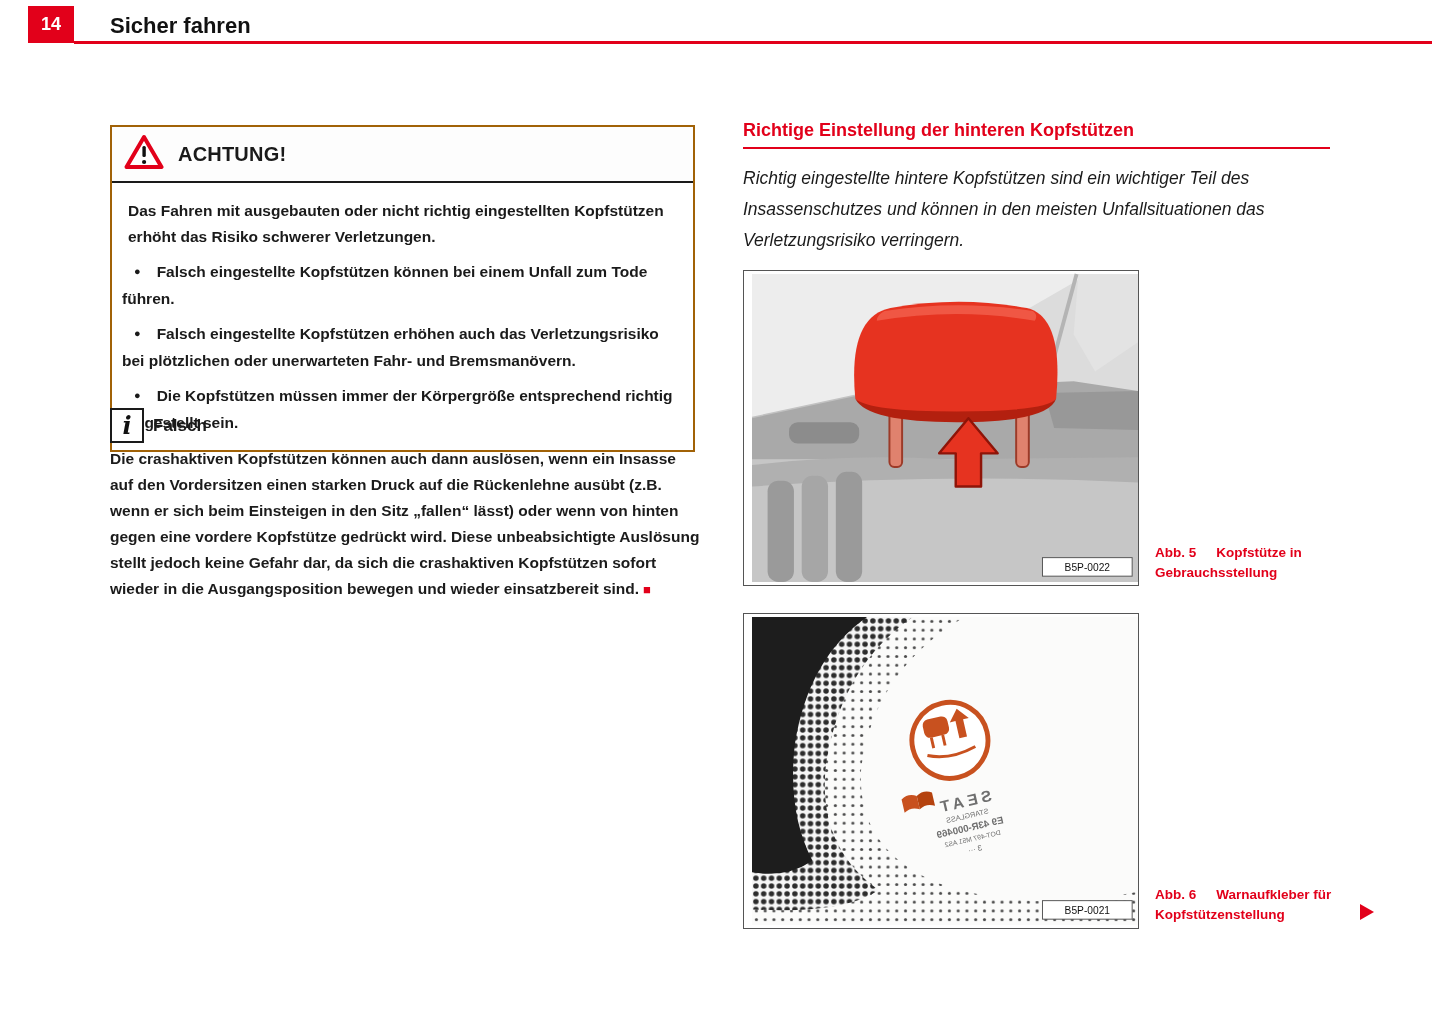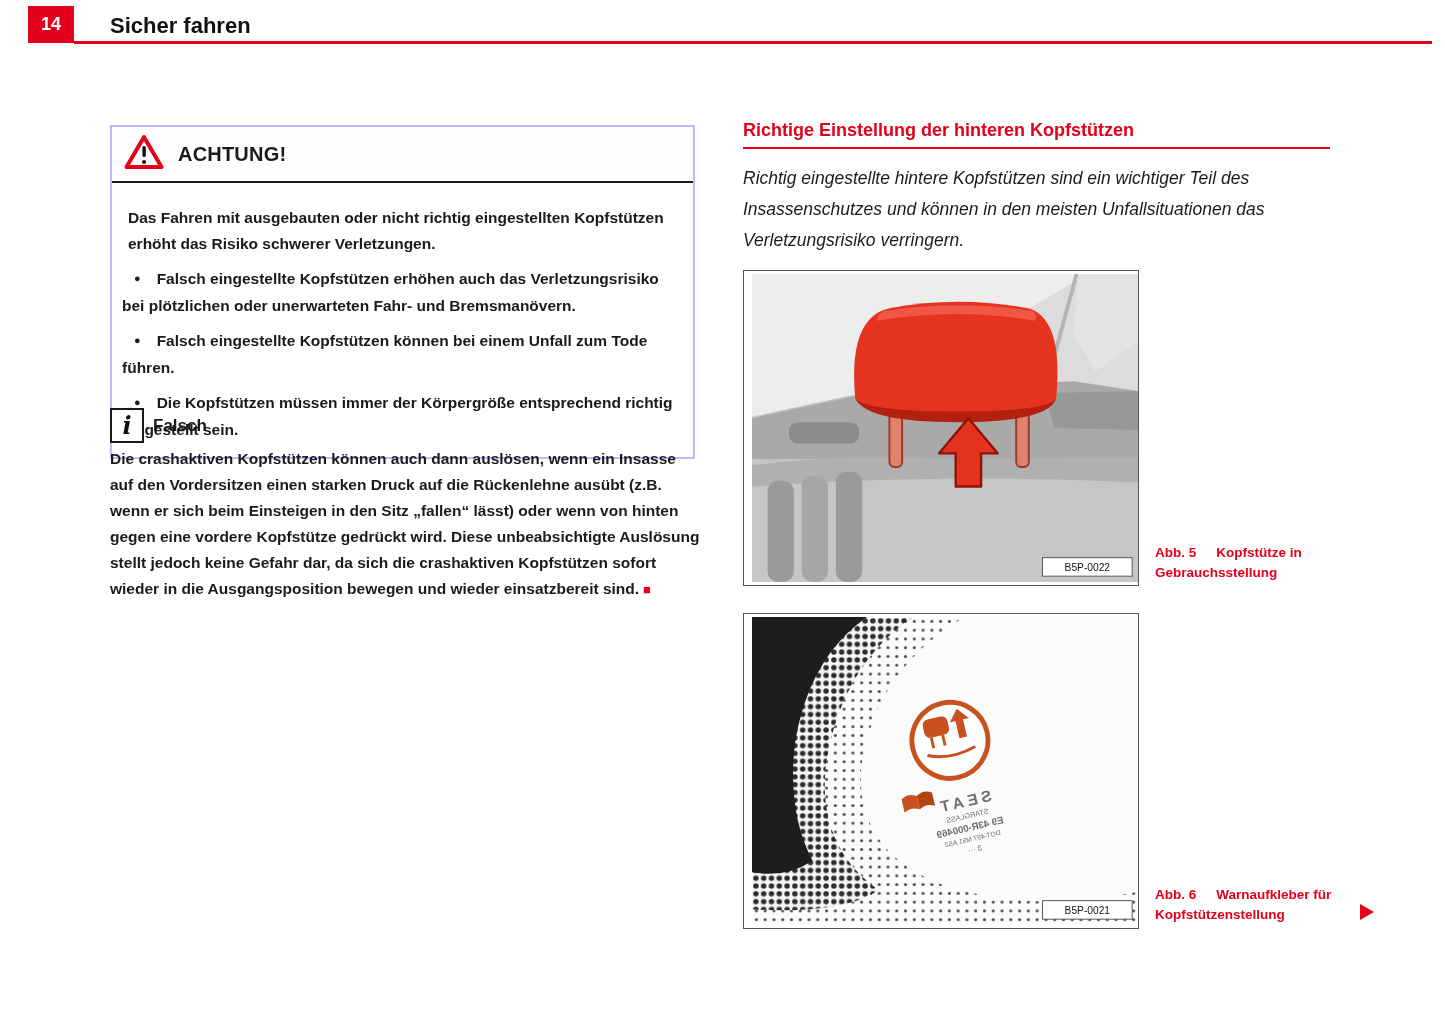--- a/index.html
+++ b/index.html
@@ -28,29 +28,29 @@
     font-size: 22px; font-weight: bold; color: #111;
   }
   .header-rule {
     position: absolute; left: 74px; top: 41px;
     width: 1358px; height: 3px; background: var(--accent);
   }
 
   
   .warning-box {
     position: absolute; left: 110px; top: 125px;
-    width: 585px; border: 2px solid #c4b5fd; background: #fff;
+    width: 585px; border: 2px solid #a16207; background: #fff;
   }
   .warning-header {
     display: flex; align-items: center; gap: 14px;
     padding: 7px 12px; border-bottom: 2px solid #1a1a1a;
     background: #fdfdfd;
   }
   .warning-header .w-title { font-size: 20px; font-weight: bold; letter-spacing: .2px; }
-  .warning-body { padding: 22px 12px 14px 10px; font-weight: bold; font-size: 15.5px; line-height: 26px; }
+  .warning-body { padding: 15px 12px 14px 10px; font-weight: bold; font-size: 15.5px; line-height: 26px; }
   .warning-body p { margin: 0; }
   .warning-body p + p { margin-top: 9px; }
   .w-bullet::before { content: "●"; font-size: 11px; position: relative; top: -2px; margin: 0 16px 0 12px; }
 
   
   .info-icon {
     position: absolute; left: 110px; top: 408px;
     width: 34px; height: 35px; border: 2px solid #1a1a1a;
     display: flex; align-items: center; justify-content: center;
     font-family: "DejaVu Serif", serif; font-weight: bold; font-style: italic;
@@ -121,22 +121,22 @@
         <svg width="40" height="36" viewBox="0 0 40 36">
           <path d="M20 3 L37.5 33 L2.5 33 Z" fill="#ffffff" stroke="#e2001a" stroke-width="4" stroke-linejoin="round"></path>
           <rect x="18.4" y="12" width="3.4" height="11" rx="1.5" fill="#111"></rect>
           <circle cx="20.1" cy="28" r="2.1" fill="#111"></circle>
         </svg>
       </span>
       <span class="w-title">ACHTUNG!</span>
     </div>
     <div class="warning-body">
       <p style="margin-left:6px;">Das Fahren mit ausgebauten oder nicht richtig eingestellten Kopfstützen erhöht das Risiko schwerer Verletzungen.</p>
+      <p class="w-bullet"><span>Falsch eingestellte Kopfstützen können bei einem Unfall zum Tode führen.</span></p>
       <p class="w-bullet"><span>Falsch eingestellte Kopfstützen erhöhen auch das Verletzungsrisiko bei plötzlichen oder unerwarteten Fahr- und Bremsmanövern.</span></p>
-      <p class="w-bullet"><span>Falsch eingestellte Kopfstützen können bei einem Unfall zum Tode führen.</span></p>
       <p class="w-bullet"><span>Die Kopfstützen müssen immer der Körpergröße entsprechend richtig eingestellt sein.</span></p>
     </div>
   </div>
 
   <div class="info-icon">i</div>
   <div class="note-title">Falsch</div>
   <div class="note-body"><span>Die crashaktiven Kopfstützen können auch dann auslösen, wenn ein Insasse auf den Vordersitzen einen starken Druck auf die Rückenlehne ausübt (z.B. wenn er sich beim Einsteigen in den Sitz „fallen“ lässt) oder wenn von hinten gegen eine vordere Kopfstütze gedrückt wird. Diese unbeabsichtigte Auslösung stellt jedoch keine Gefahr dar, da sich die crashaktiven Kopfstützen sofort wieder in die Ausgangsposition bewegen und wieder einsatzbereit sind.</span><span class="end-marker">■</span></div>
 
   <div class="right-heading">Richtige Einstellung der hinteren Kopfstützen</div>
   <div class="right-heading-rule"></div>

